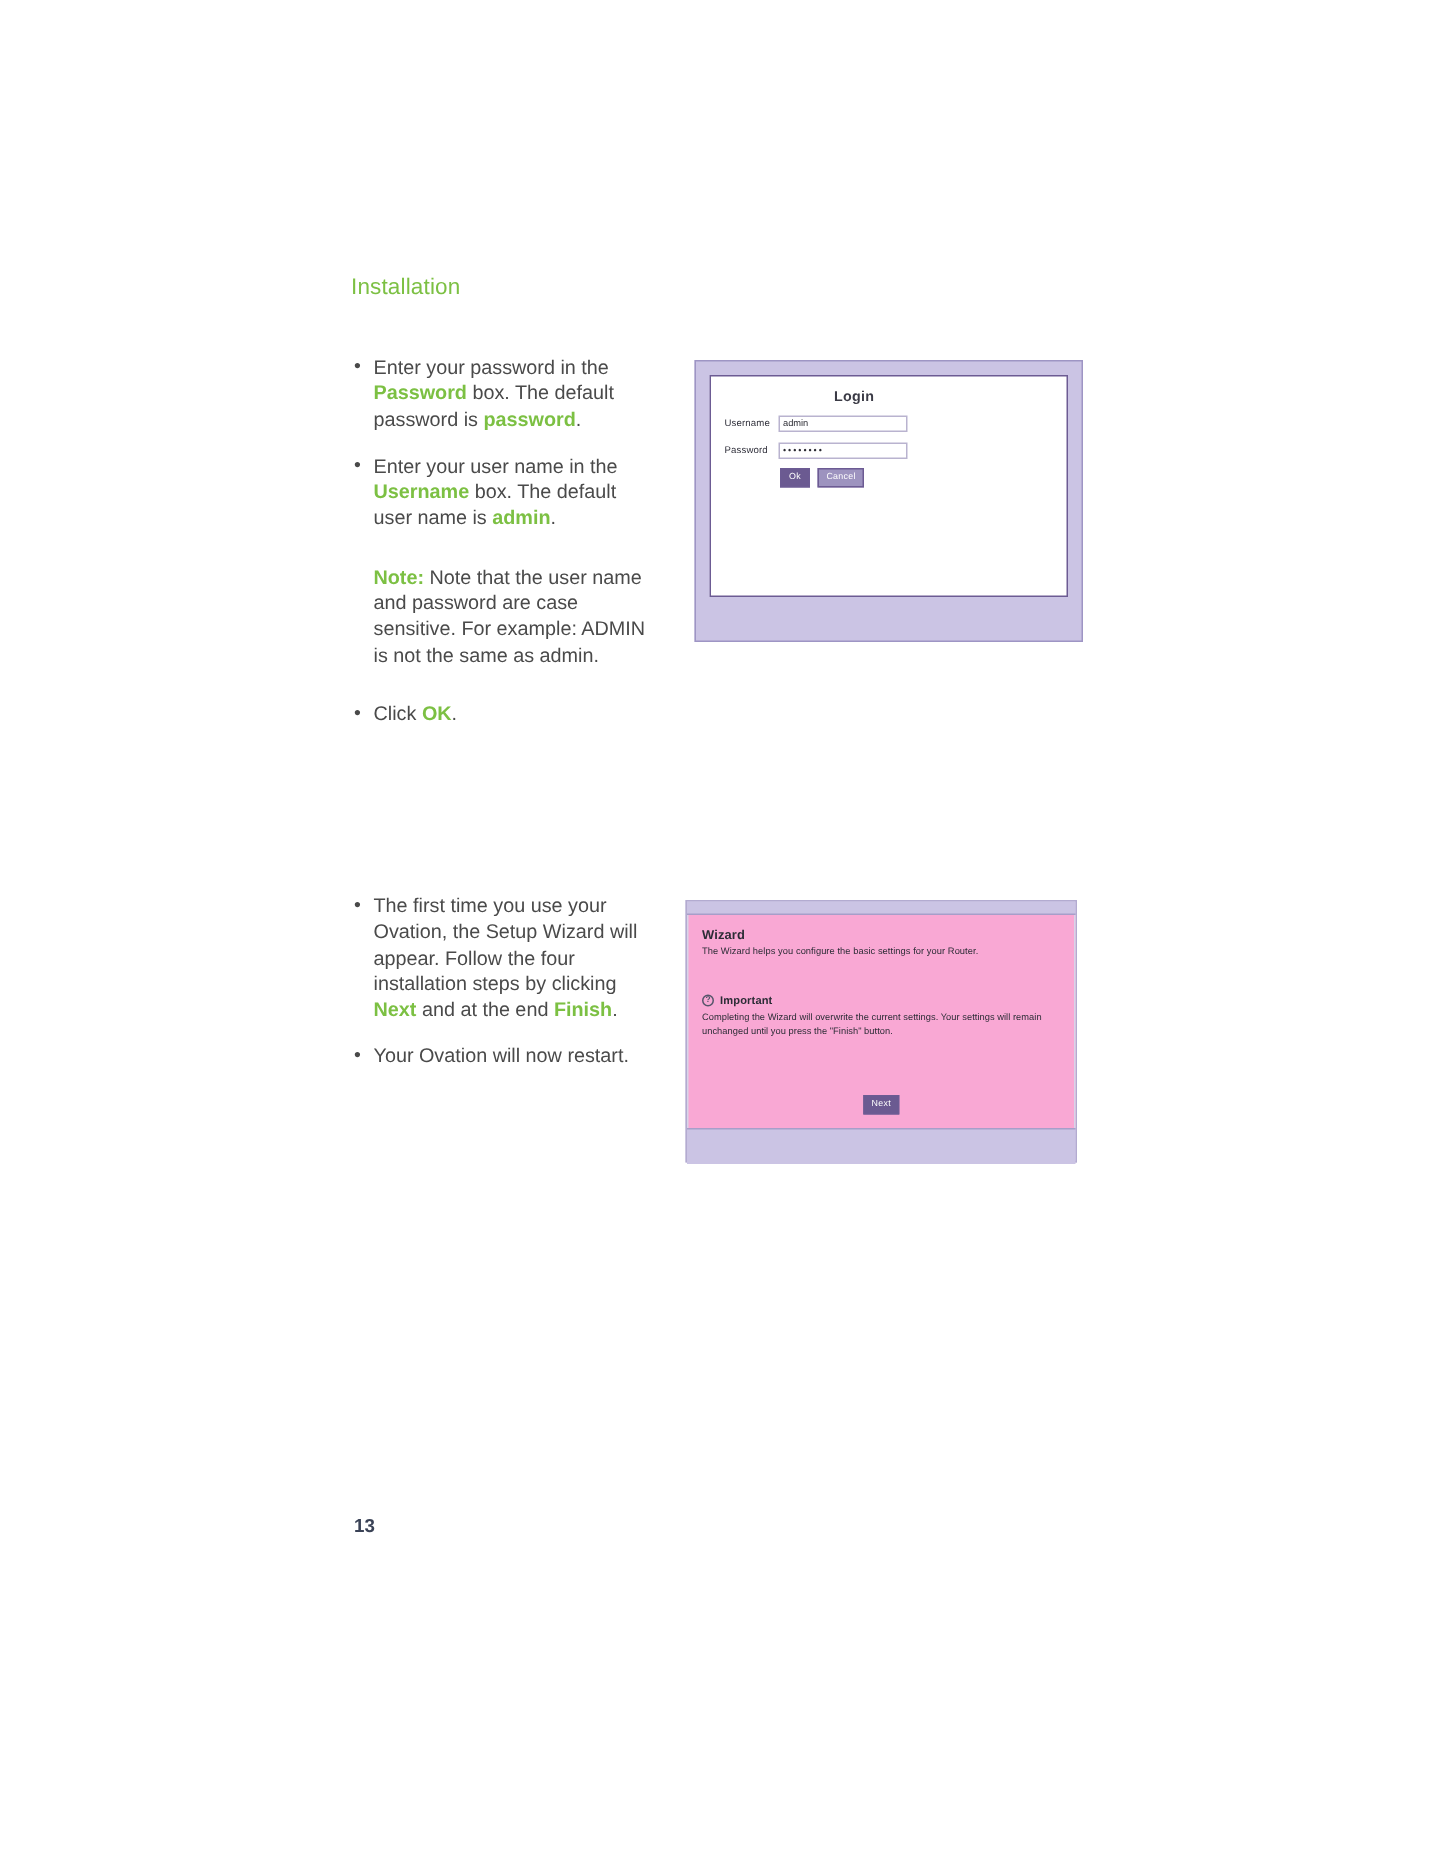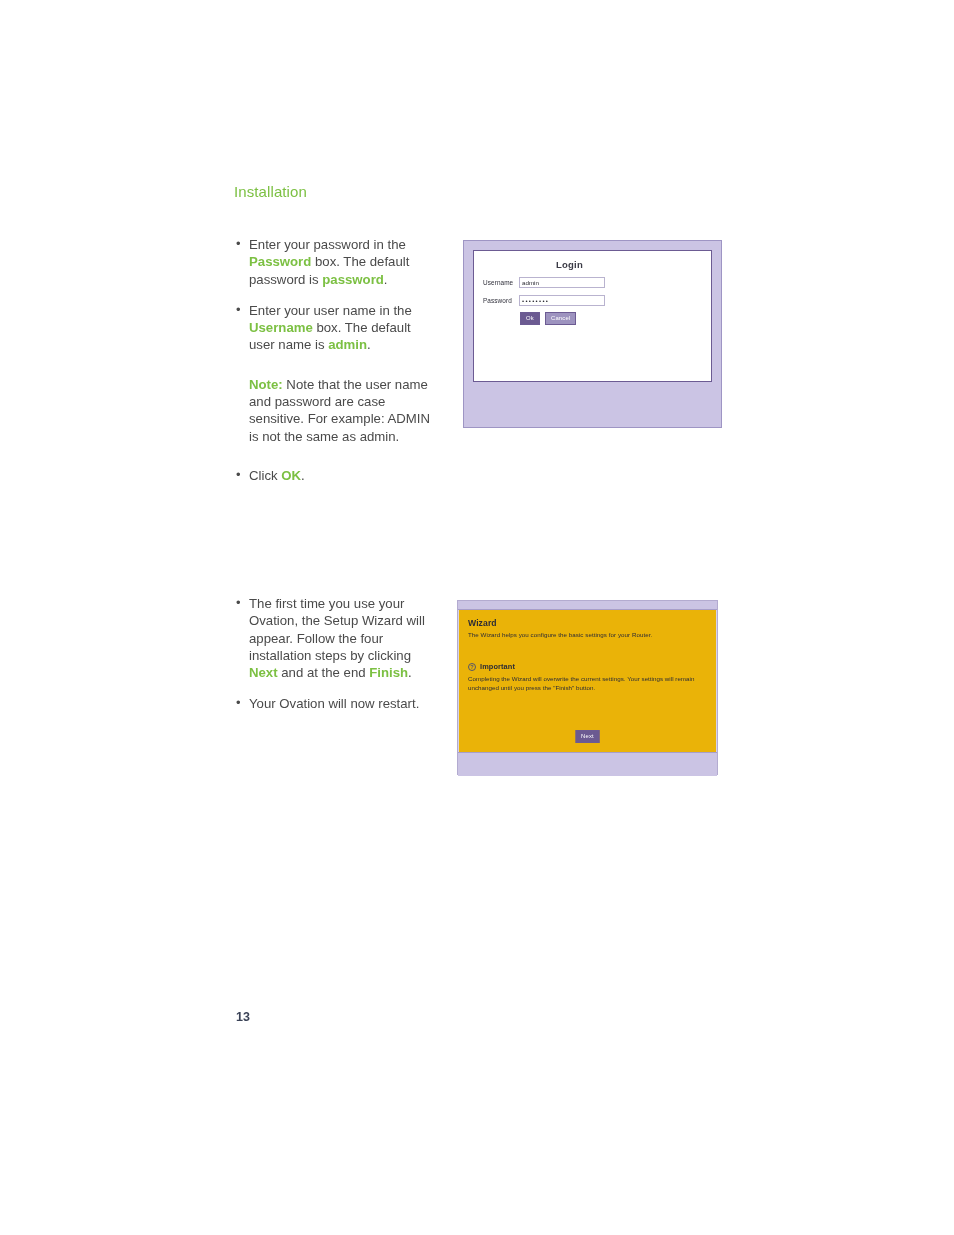--- a/index.html
+++ b/index.html
@@ -70,21 +70,21 @@
     left: 463px;
     top: 240px;
     width: 259px;
     height: 188px;
     border: 1px solid #9e95c4;
     padding: 9px 9px 0 9px;
   }
   .login-panel {
     background: #ffffff;
     border: 1px solid #6c5b93;
-    height: 132px;
+    height: 148px;
     box-sizing: border-box;
     position: relative;
   }
   .login-title {
     text-align: center;
     font-size: 9.5px;
     font-weight: bold;
     color: #3b3b46;
     margin-top: 8px;
     letter-spacing: 0.2px;
@@ -146,21 +146,21 @@
     height: 175px;
     border: 1px solid #b3abd0;
     padding: 0;
   }
   .wiz-topband {
     height: 8px;
     background: #cbc4e4;
     border-bottom: 1px solid #a79ec9;
   }
   .wiz-body {
-    background: #eab308;
+    background: #f9a8d4;
     height: 142px;
     box-sizing: border-box;
     padding: 8px 9px 0 9px;
     position: relative;
     border-left: 1px solid #d8d4e8;
     border-right: 1px solid #d8d4e8;
   }
   .wiz-h1 {
     font-size: 8.6px;
     font-weight: bold;

